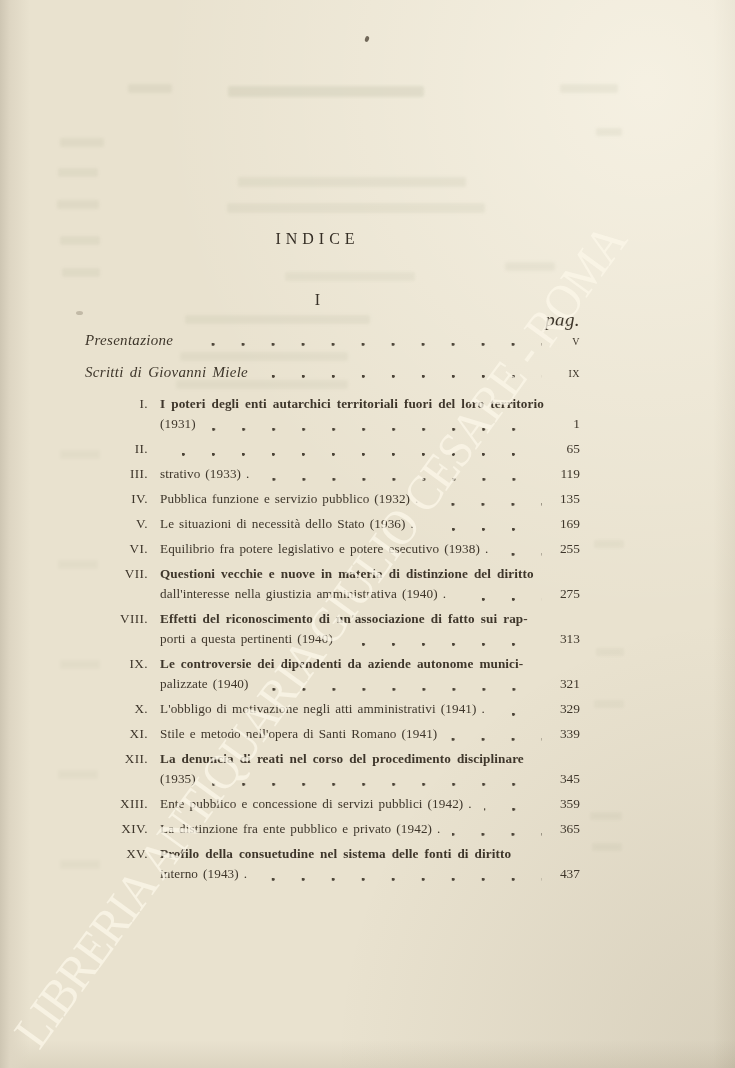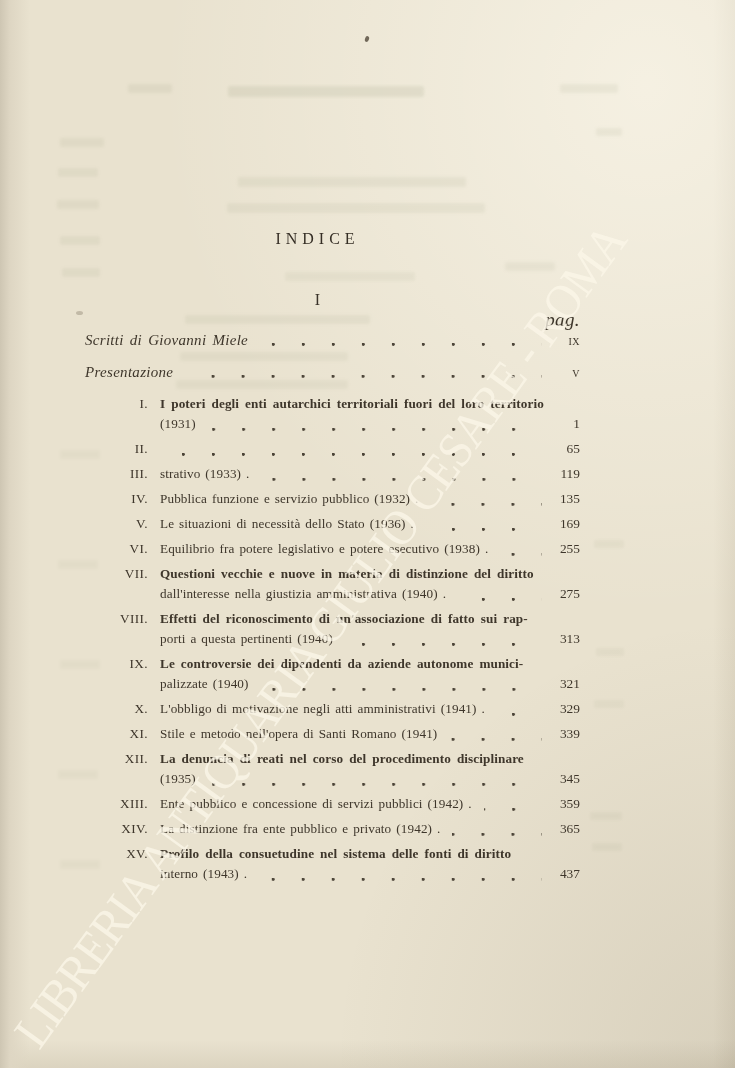--- a/index.html
+++ b/index.html
@@ -81,29 +81,29 @@
 
   <div class="speck" style="left:365px;top:36px;width:4px;height:6px;background:#473d2f;opacity:.75;transform:rotate(18deg);"></div>
   <div class="speck" style="left:76px;top:311px;width:7px;height:4px;background:#7a705d;opacity:.35;"></div>
 
   <div class="content">
     <div class="title">INDICE</div>
     <div class="section">I</div>
     <div class="pag">pag.</div>
     <div class="front" id="front-rows">
         <div class="frow">
+          <span class="fl">Presentazione</span>
+          <span class="leader"></span>
+          <span class="pgn">v</span>
+        </div>
+        <div class="frow">
           <span class="fl">Scritti di Giovanni Miele</span>
           <span class="leader"></span>
           <span class="pgn">ix</span>
         </div>
-        <div class="frow">
-          <span class="fl">Presentazione</span>
-          <span class="leader"></span>
-          <span class="pgn">v</span>
-        </div>
       </div>
     <div class="entries" id="toc-entries">
         <div class="entry">
           <div class="enum">I.</div>
           <div class="ebody">
             <div class="jline">I poteri degli enti autarchici territoriali fuori del loro territorio</div>
             <div class="lline">
               <span class="t">(1931)</span>
               <span class="leader"></span>
               <span class="epg">1</span>

